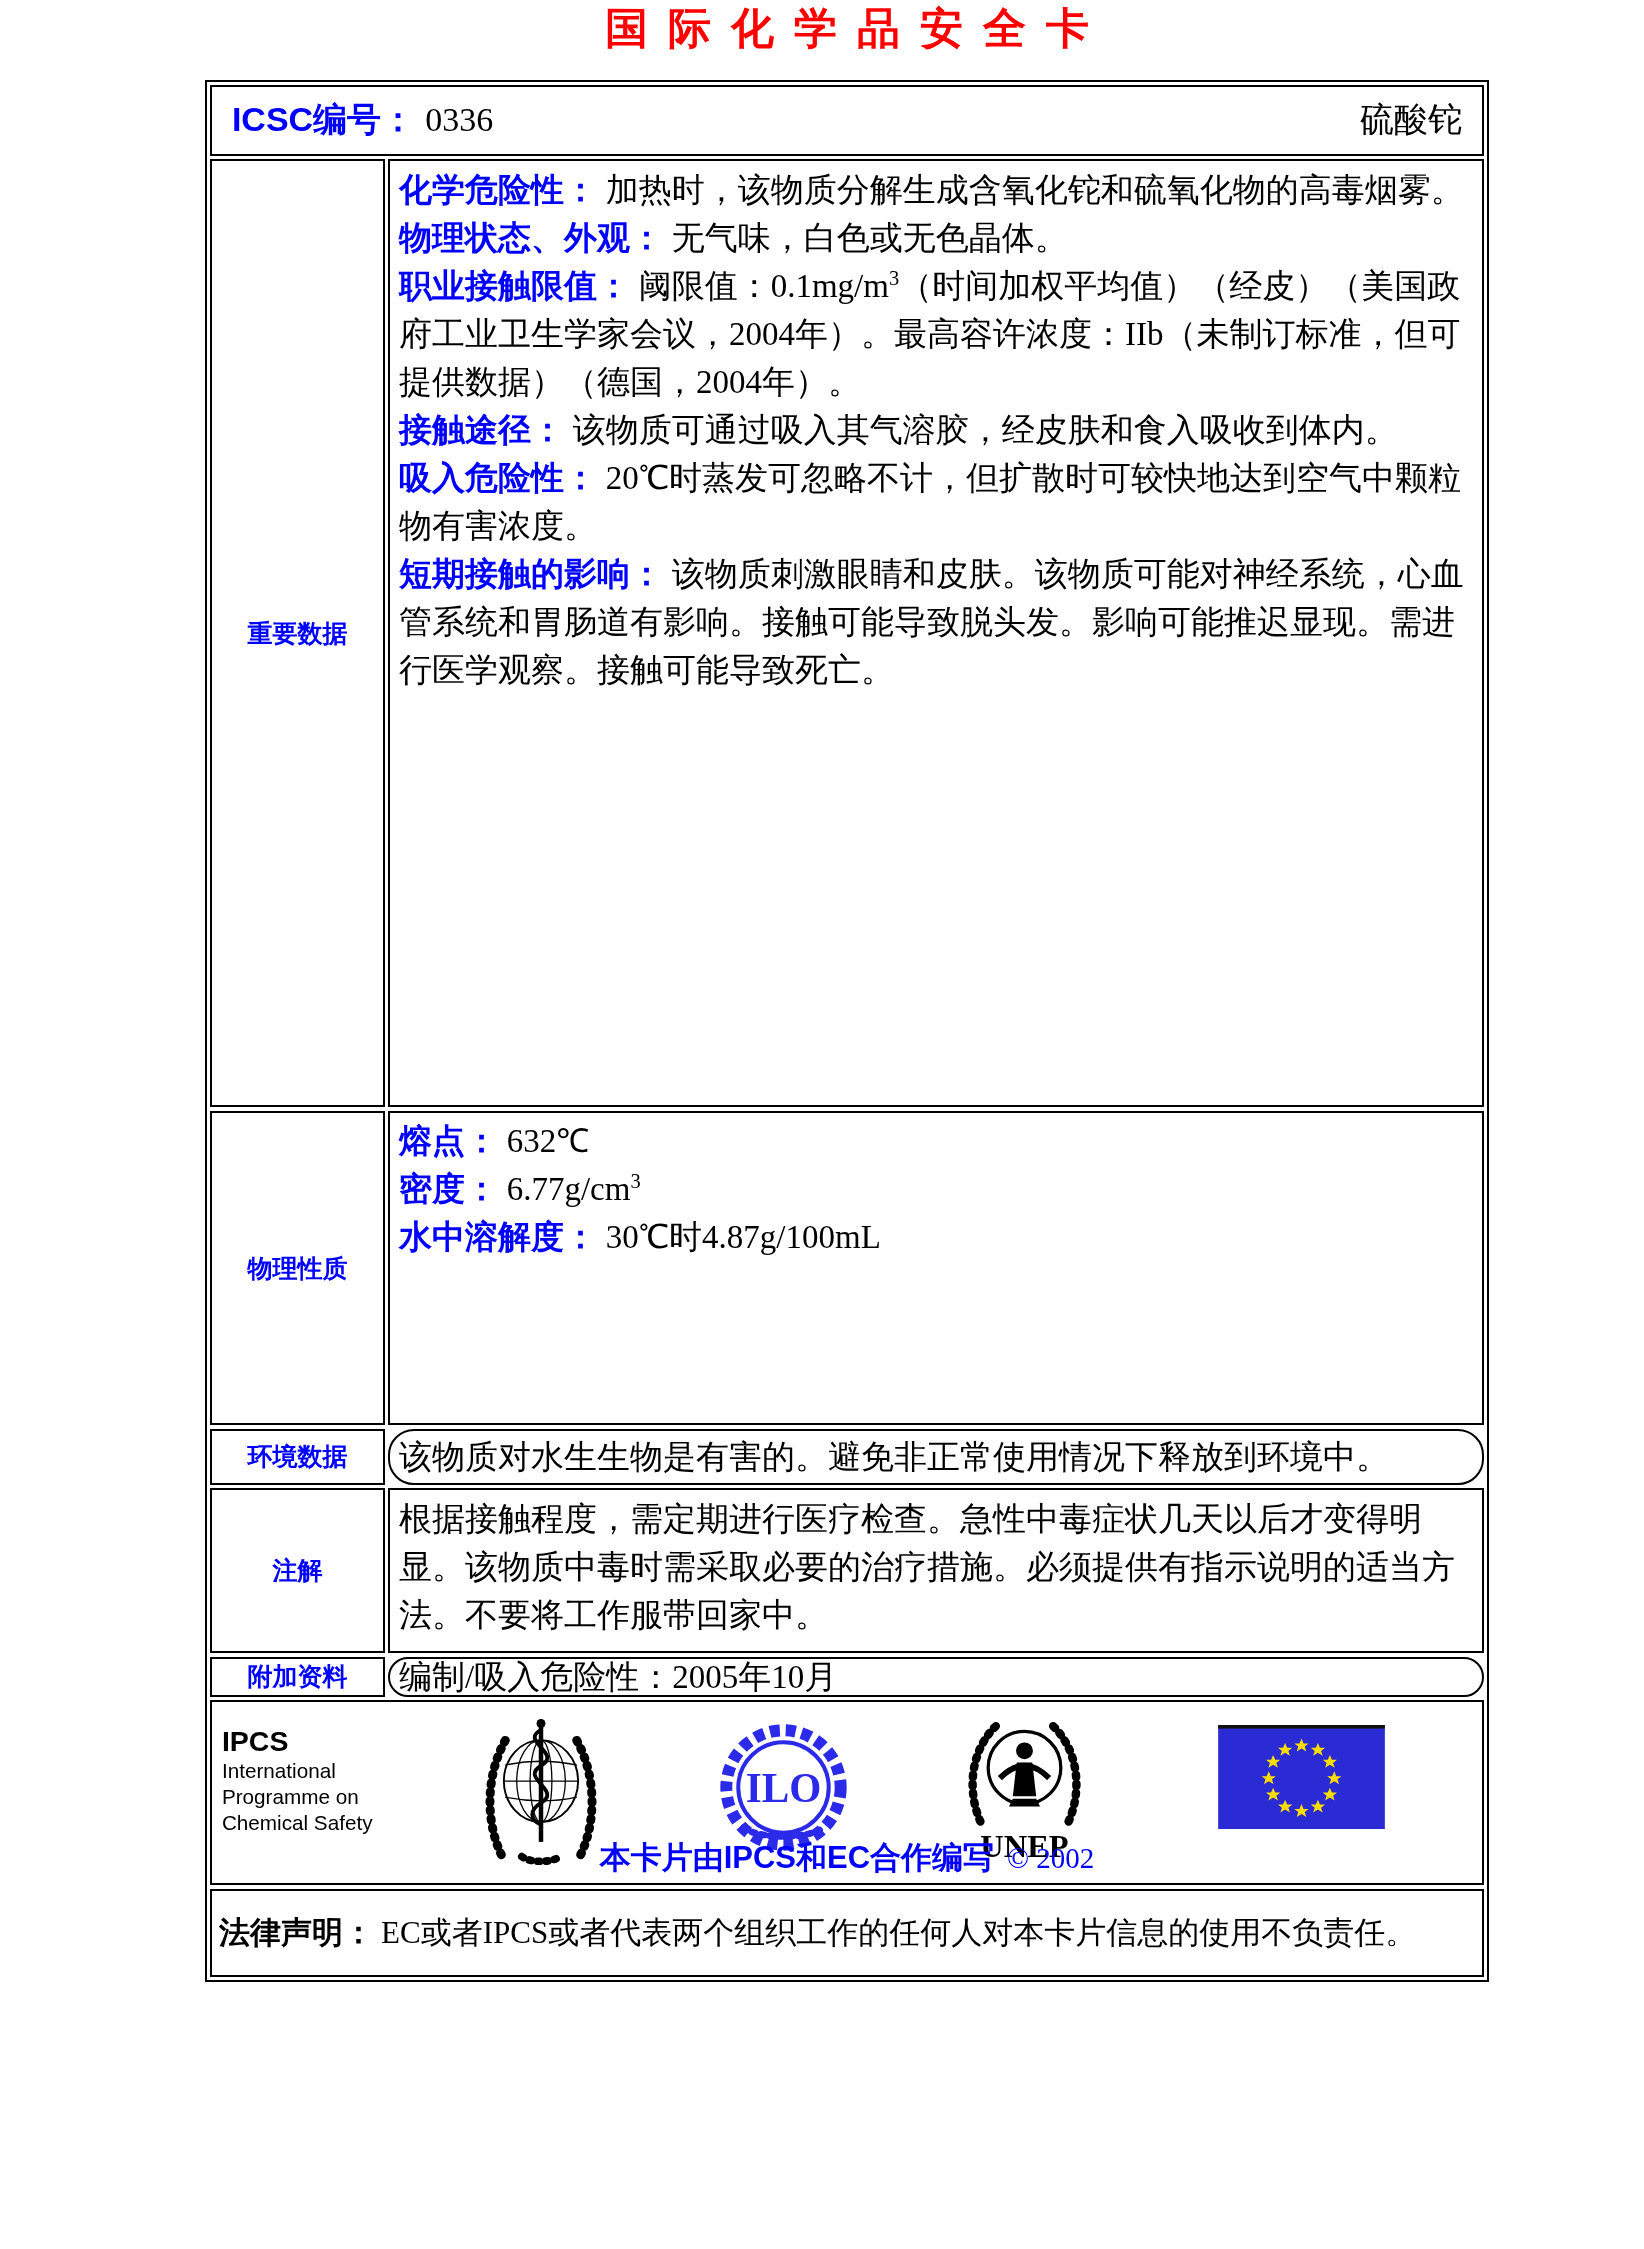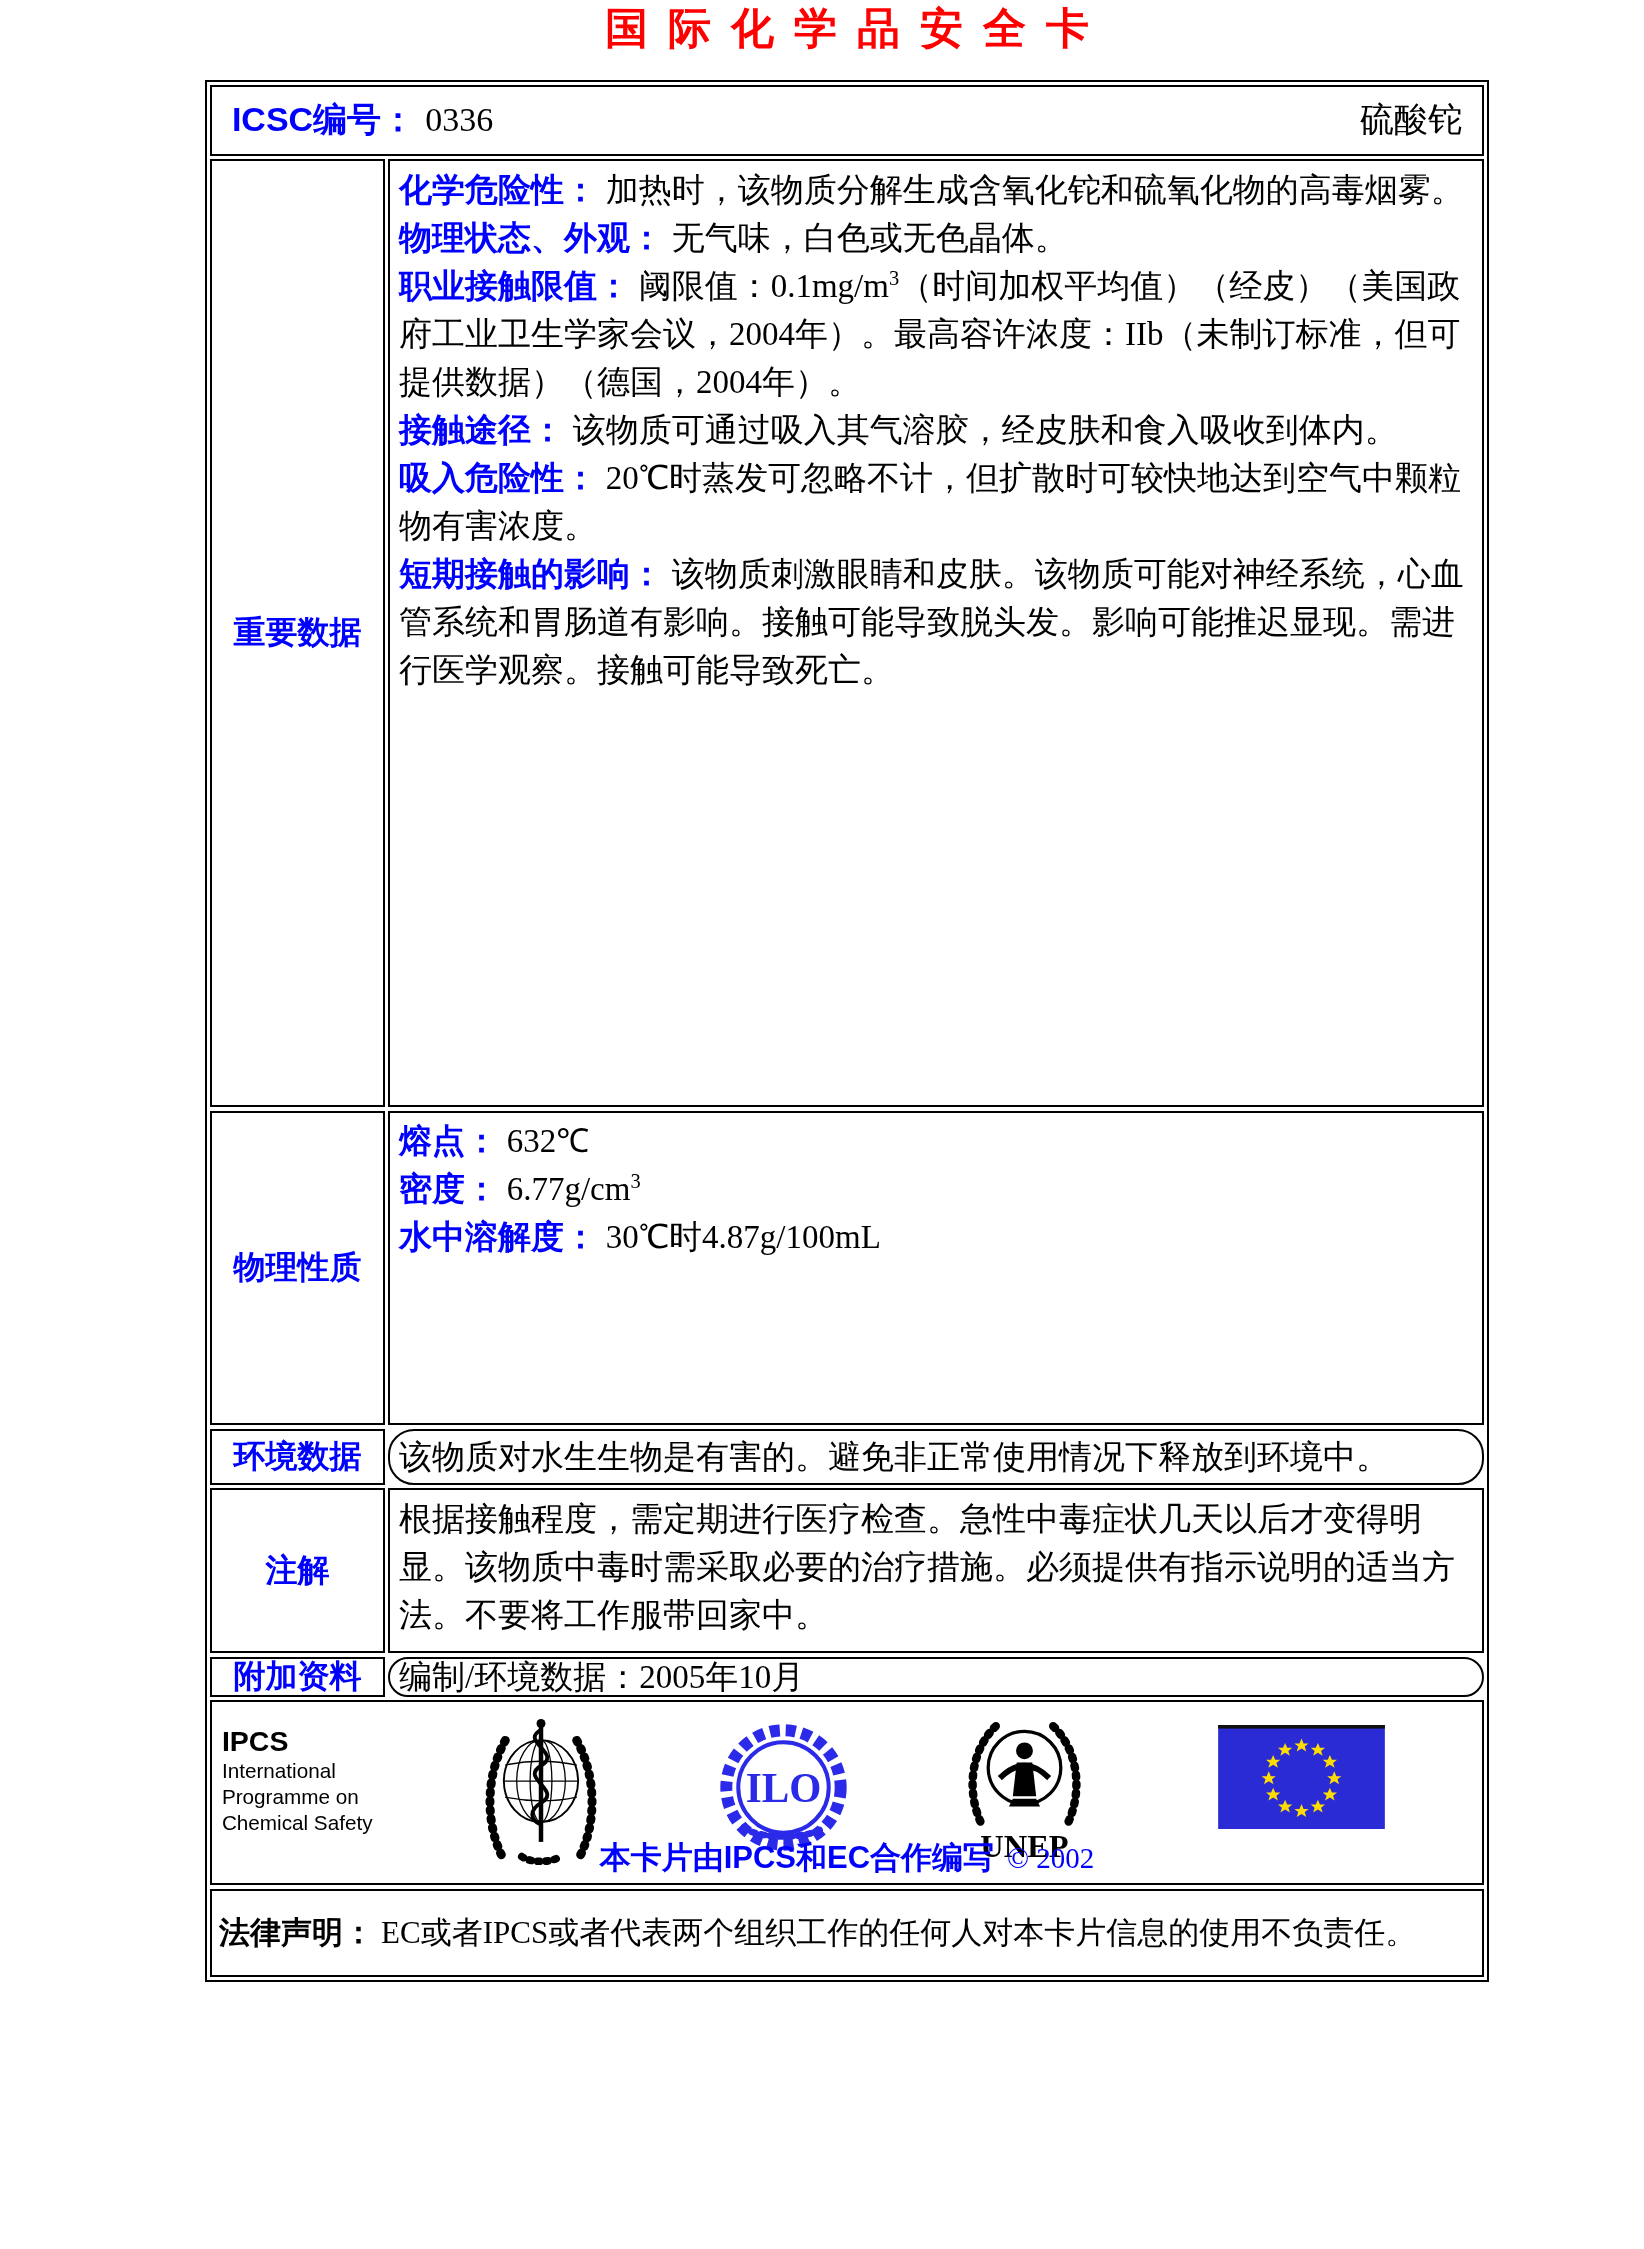--- a/index.html
+++ b/index.html
@@ -7,21 +7,21 @@
         font-family:"Liberation Serif",serif;}
   .doc-title{position:absolute;left:205px;top:0px;width:1284px;text-align:center;
         font-family:"Liberation Serif",serif;font-weight:bold;font-size:43px;
         color:#FF0000;letter-spacing:20px;text-indent:20px;white-space:nowrap;}
   .card-table{position:absolute;left:205px;top:80px;width:1284px;box-sizing:border-box;
         border:2.9px solid #000;background:#fff;padding:2.9px;
         display:flex;flex-direction:column;gap:3.6px;}
   .row{display:flex;gap:3.6px;}
   .cell{border:2.1px solid #000;box-sizing:border-box;background:#fff;}
   .label-cell{width:175px;flex:0 0 auto;display:flex;align-items:center;justify-content:center;
-        color:#0000FF;font-family:"Liberation Sans",sans-serif;font-weight:600;font-size:32px;
+        color:#0000FF;font-family:"Liberation Sans",sans-serif;font-weight:600;font-size:25px;
         text-align:center;}
   .content-cell{flex:1 1 auto;font-family:"Liberation Serif",serif;font-size:33px;
         line-height:48px;color:#000;padding:4.3px 8.6px;}
   .field{margin:0;}
   .field-label{color:#0000FF;font-family:"Liberation Sans",sans-serif;font-weight:bold;
         margin-right:8.6px;}
   sup{font-size:0.62em;line-height:0;}
   
   .header-cell{flex:1;display:flex;justify-content:space-between;align-items:center;
         padding:0 20px;font-size:34px;height:71px;}
@@ -121,21 +121,21 @@
       <div class="cell content-cell v-center">该物质对水生生物是有害的。避免非正常使用情况下释放到环境中。</div>
     </div>
 
     <div class="row h-notes">
       <div class="cell label-cell">注解</div>
       <div class="cell content-cell">根据接触程度，需定期进行医疗检查。急性中毒症状几天以后才变得明显。该物质中毒时需采取必要的治疗措施。必须提供有指示说明的适当方法。不要将工作服带回家中。</div>
     </div>
 
     <div class="row h-additional">
       <div class="cell label-cell">附加资料</div>
-      <div class="cell content-cell v-center">编制/环境数据：2005年10月</div>
+      <div class="cell content-cell v-center">编制/吸入危险性：2005年10月</div>
     </div>
 
     <div class="row h-logos">
       <div class="cell logos-cell">
 
         <div class="ipcs-block">
           <div class="ipcs-title">IPCS</div>
           <div class="ipcs-line">International</div>
           <div class="ipcs-line">Programme on</div>
           <div class="ipcs-line">Chemical Safety</div>

